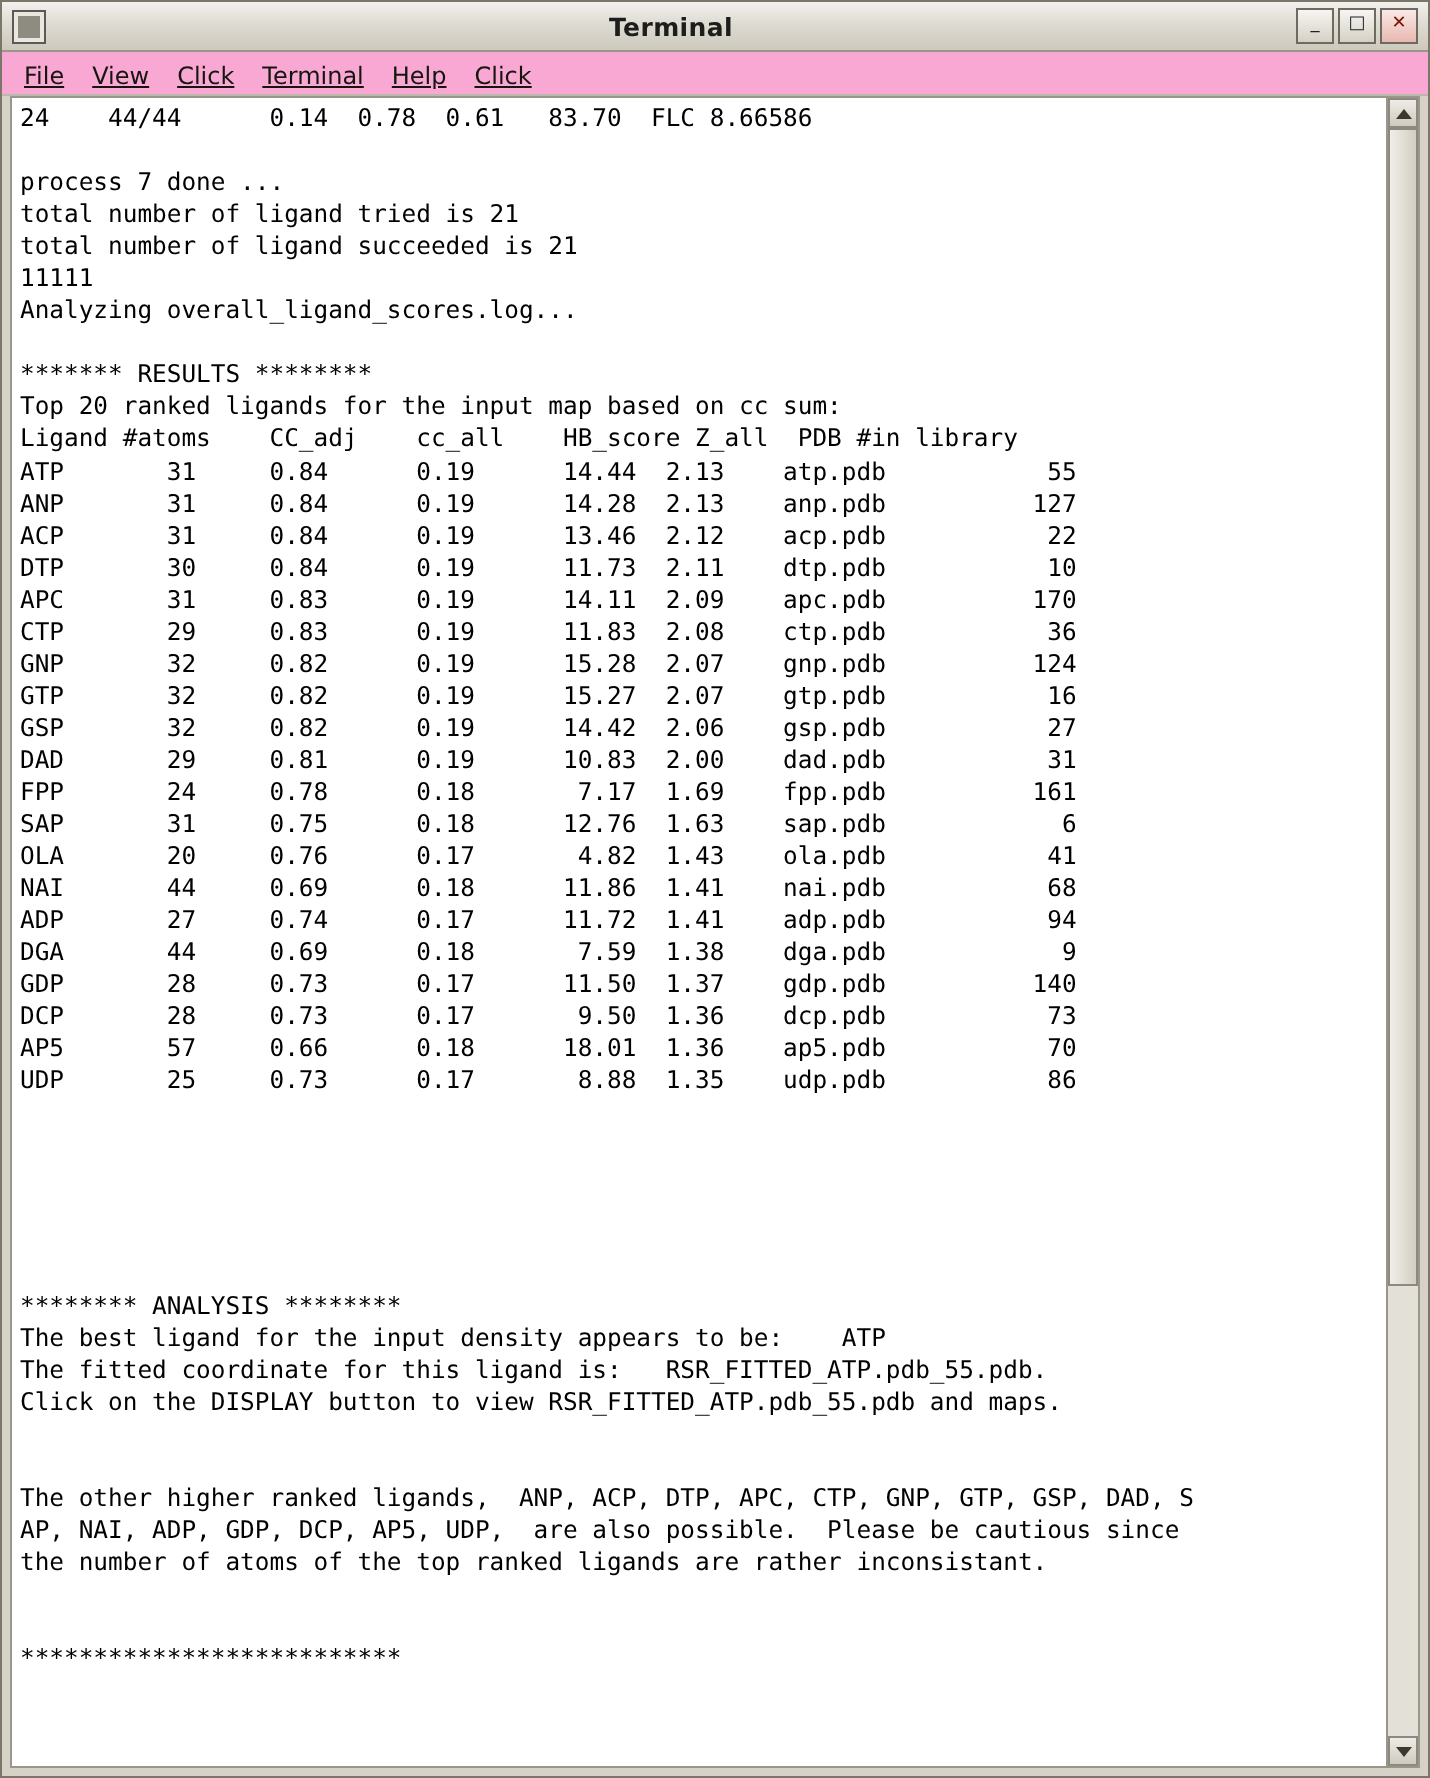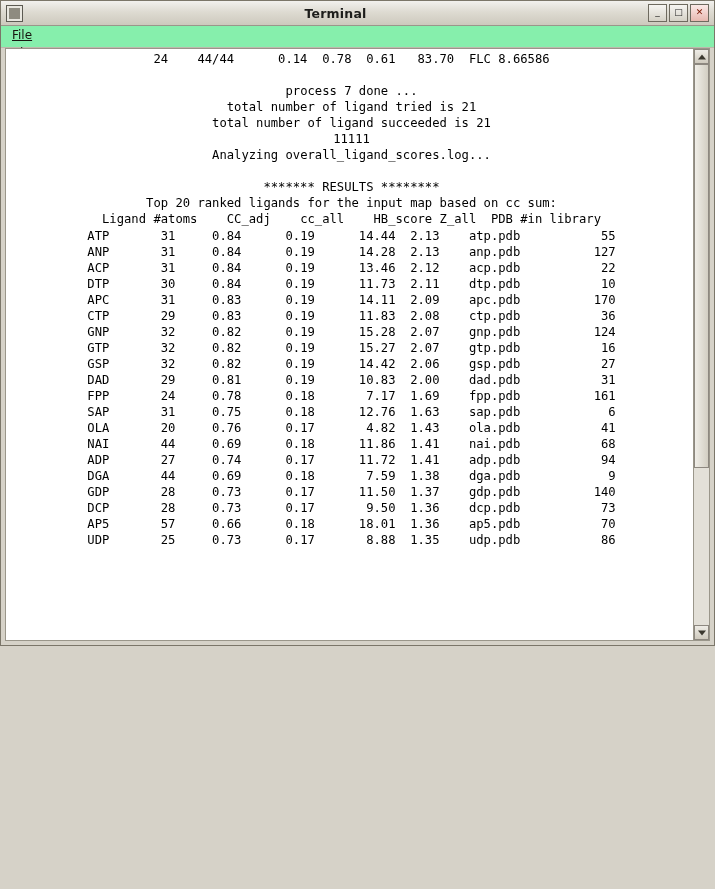--- a/index.html
+++ b/index.html
@@ -3,21 +3,21 @@
 <meta charset="utf-8">
 <style>
   html, body {
     margin: 0;
     padding: 0;
     background: #d6d2c8;
     font-family: "DejaVu Sans", sans-serif;
   }
   #app {
     width: 715px;
-    height: 646px;
+    height: 889px;
     box-sizing: border-box;
     background: #d6d2c8;
     position: relative;
     overflow: hidden;
     border: 1px solid #7b7669;
   }
   
   .titlebar {
     height: 24px;
     background: linear-gradient(to bottom, #f2f1ee 0%, #dedbd2 45%, #cdc9bd 100%);
@@ -67,26 +67,25 @@
     font-family: "DejaVu Sans", sans-serif;
   }
   .win-btn.close {
     background: linear-gradient(to bottom,#fbe9e7,#e7b8b0);
     color: #7a1500;
     font-weight: bold;
   }
   
   .menubar {
     height: 21px;
-    background: #86efac;
-    display: flex;
-    align-items: flex-start;
+    background: #f9a8d4;
+    display: flex;
+    align-items: flex-end;
     padding-left: 4px;
     border-bottom: 1px solid #bdb8ac;
-    flex-direction: column;
   }
   .menu-item {
     font-size: 12px;
     color: #16160f;
     padding: 2px 7px;
     font-family: "DejaVu Sans", sans-serif;
   }
   .menu-item .mn {
     text-decoration: underline;
   }
@@ -99,21 +98,20 @@
     bottom: 4px;
     border: 1px solid #9a968a;
     background: #ffffff;
     display: flex;
   }
   .term-body {
     flex: 1 1 auto;
     background: #ffffff;
     overflow: hidden;
     padding: 2px 0 0 4px;
-    text-align: center;
   }
   pre.term-text {
     margin: 0;
     font-family: "DejaVu Sans Mono", monospace;
     font-size: 12.2px;
     line-height: 16.05px;
     color: #000000;
     white-space: pre;
     letter-spacing: 0px;
   }

